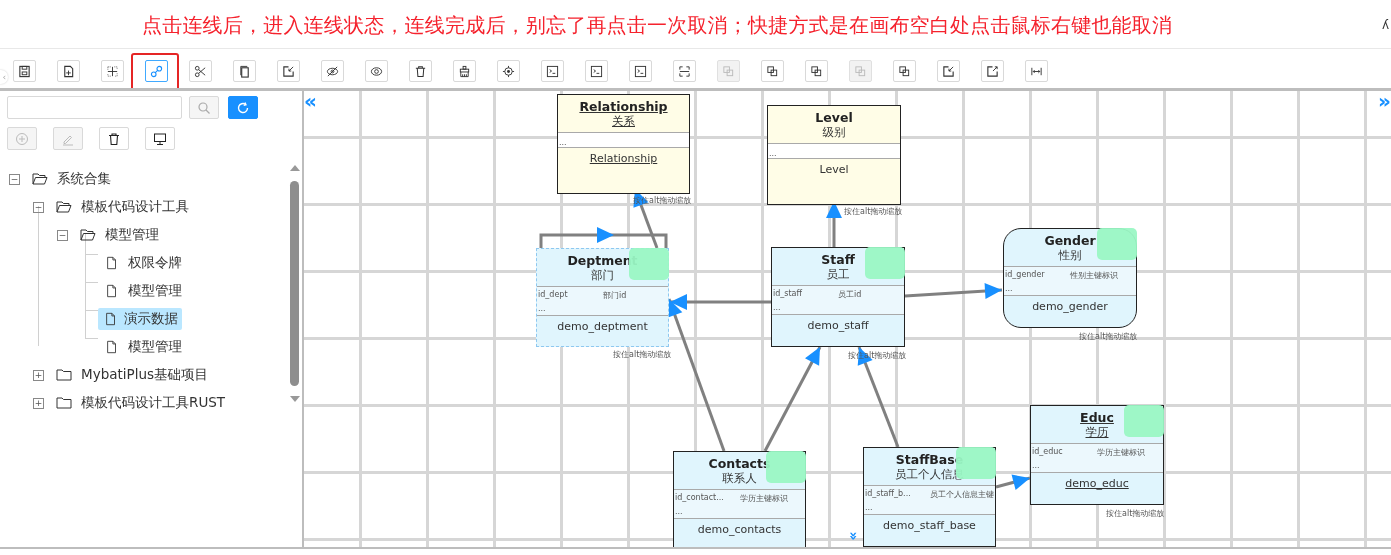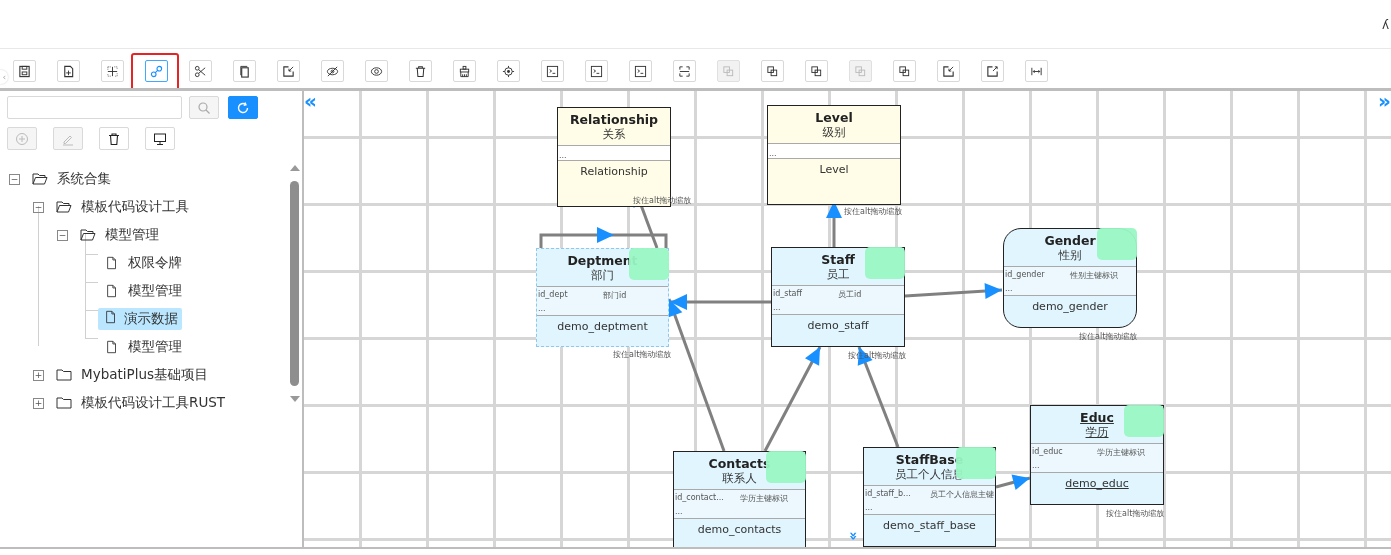--- a/index.html
+++ b/index.html
@@ -64,20 +64,21 @@
   .entity .ellipsis { position: absolute; left: 1px; bottom: 2px; font-size: 8px; }
   .entity.yellow .ellipsis { bottom: 0px; }
   .entity .table-name { text-align: center; font-size: 11px; color: #333; padding-top: 4px; }
   .entity .handle { position: absolute; right: -1px; top: -1px; width: 40px; height: 32px; background: #9af7c4; border-radius: 5px; opacity: 0.95; }
   .resize-hint { position: absolute; font-size: 8px; color: #555; white-space: nowrap; }
 </style>
 </head>
 <body>
 
 <div class="notice">
+  <span class="notice-text">点击连线后，进入连线状态，连线完成后，别忘了再点击一次取消；快捷方式是在画布空白处点击鼠标右键也能取消</span>
   <span class="notice-corner">ʎ</span>
 </div>
 
 <div class="app">
 
   <div class="toolbar">
     <div class="side-toggle">‹</div>
 
     <div class="tb-btn" style="left:13px">
       <svg viewBox="0 0 14 14">
@@ -307,21 +308,21 @@
         <span class="label">权限令牌</span>
       </div>
       <div class="tree-row" style="left:105px; top:119px;">
         <svg class="node-icon" viewBox="0 0 16 14" style="width:14px">
             <path d="M3 0.5h6l3 3v10H3z" fill="none" stroke="#333"></path>
             <path d="M9 0.5v3h3" fill="none" stroke="#333"></path>
           </svg>
         <span class="label">模型管理</span>
       </div>
       <div class="tree-row selected" style="left:98px; top:147px;">
-        <span class="label" style="display:flex;padding:2px 4px 2px 6px;">
+        <span class="label" style="display:flex;align-items:center;padding:2px 4px 2px 6px;">
           <svg class="node-icon" viewBox="0 0 16 14" style="width:14px">
               <path d="M3 0.5h6l3 3v10H3z" fill="none" stroke="#333"></path>
               <path d="M9 0.5v3h3" fill="none" stroke="#333"></path>
             </svg>
           <span>演示数据</span>
         </span>
       </div>
       <div class="tree-row" style="left:105px; top:175px;">
         <svg class="node-icon" viewBox="0 0 16 14" style="width:14px">
             <path d="M3 0.5h6l3 3v10H3z" fill="none" stroke="#333"></path>
@@ -367,21 +368,21 @@
         <polyline points="420,360 365,208" fill="none" stroke="#808080" stroke-width="3"></polyline>
         <polygon points="365,208 378.3069650413422,221.2636601806777 363.2616191647526,226.70769980707527" fill="#1890ff"></polygon>
         <polyline points="461,360 516,256" fill="none" stroke="#808080" stroke-width="3"></polyline>
         <polygon points="516,256 515.1245053623883,274.7678850470561 500.9805919935923,267.28793086163523" fill="#1890ff"></polygon>
         <polyline points="594,356 555,256" fill="none" stroke="#808080" stroke-width="3"></polyline>
         <polygon points="555,256 568.6301061412122,268.9313652248821 553.7236332595038,274.74488964874837" fill="#1890ff"></polygon>
         <polyline points="692,396 726,387" fill="none" stroke="#808080" stroke-width="3"></polyline>
         <polygon points="726,387 711.6131516088846,399.0838153482689 707.518870643824,383.61653170248474" fill="#1890ff"></polygon>
       </svg>
 
-    <div class="entity yellow" style="left:253px; top:16px; width:114px; height:100px;">
+    <div class="entity yellow" style="left:253px; top:3px; width:133px; height:100px;text-decoration:underline;">
       <div class="title">Relationship</div>
       <div class="subtitle">关系</div>
       <div class="fields">
         <span class="ellipsis">...</span>
       </div>
       <div class="table-name">Relationship</div>
     </div>
     <div class="resize-hint" style="left:329px; top:104px;">按住alt拖动缩放</div>
 
     <div class="entity yellow" style="left:463px; top:14px; width:134px; height:100px;">

